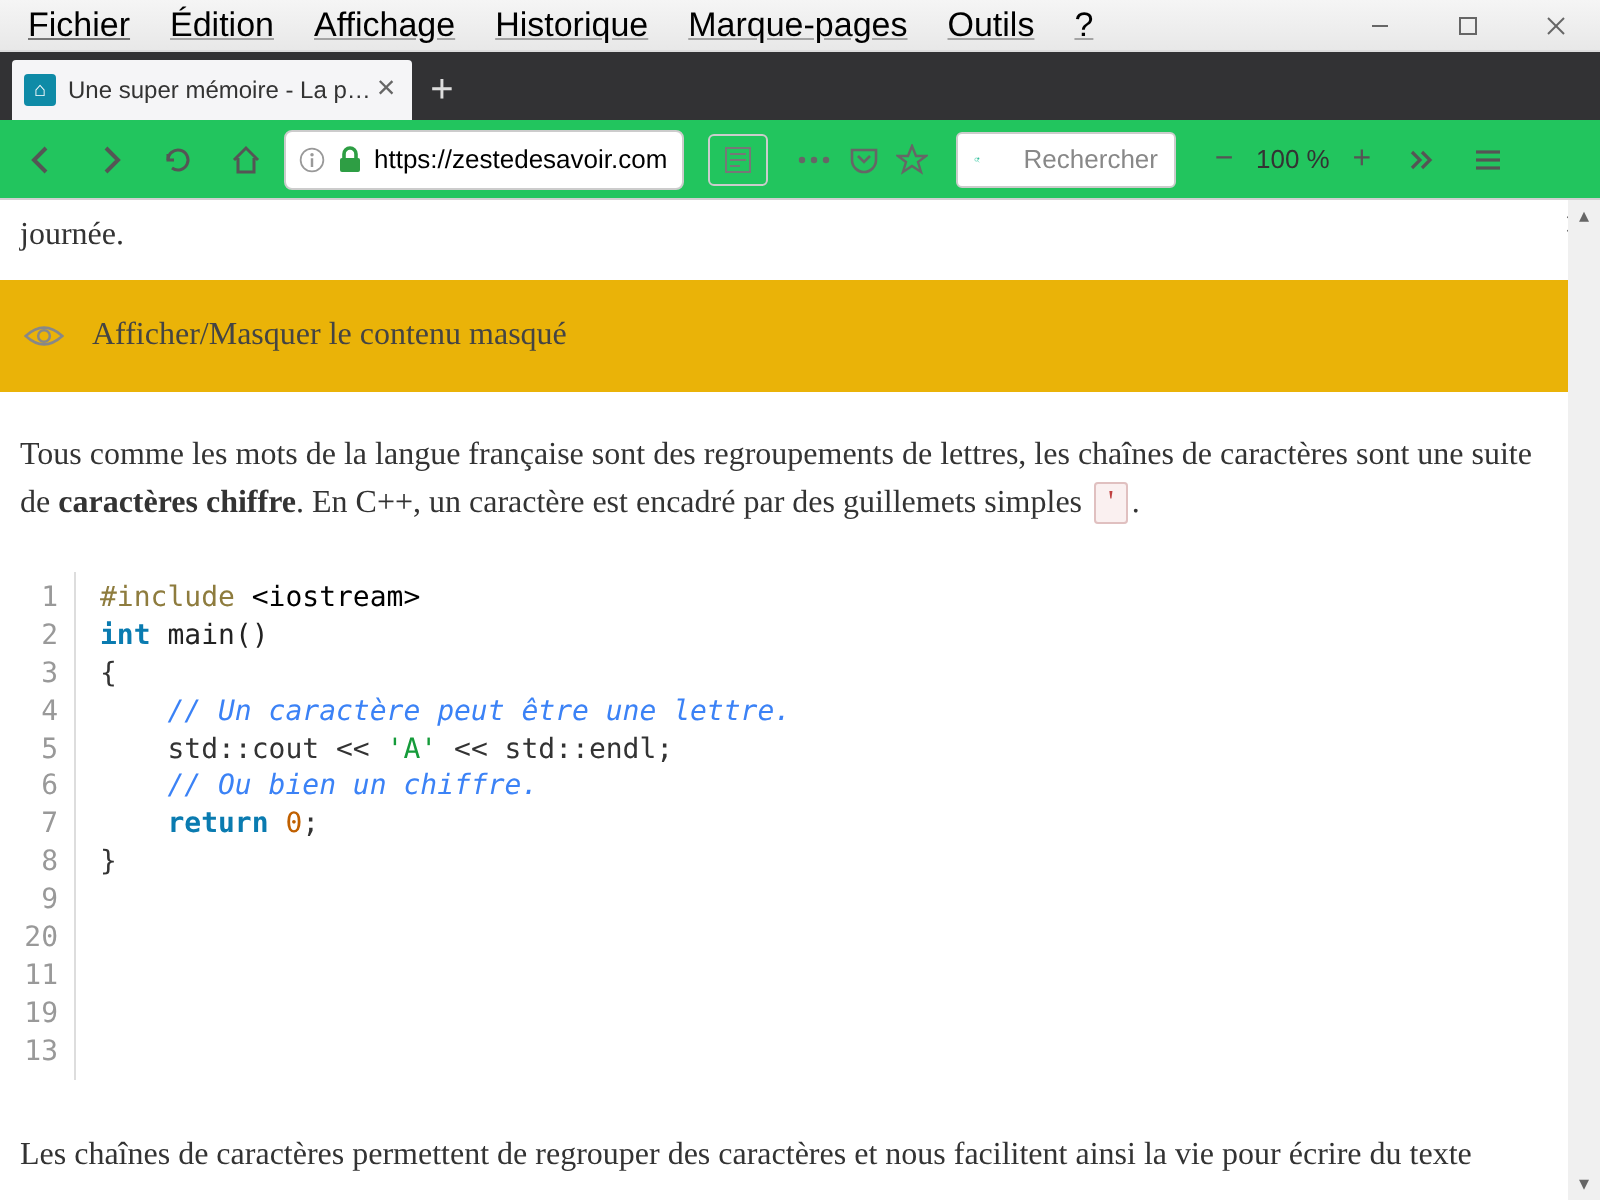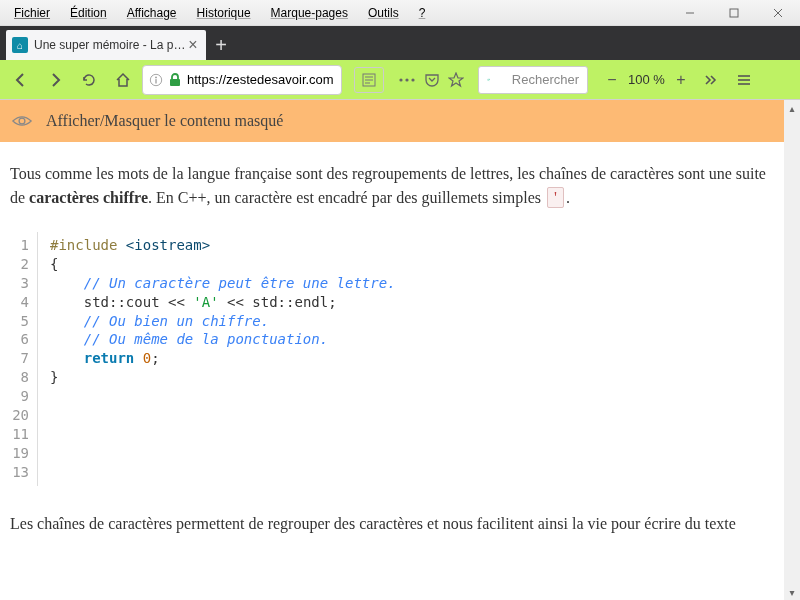--- a/index.html
+++ b/index.html
@@ -1,56 +1,56 @@
 <!DOCTYPE html>
 <html><head>
 <meta charset="utf-8">
 <style>
   * { margin: 0; padding: 0; box-sizing: border-box; }
   body { width: 800px; height: 600px; font-family: -apple-system, BlinkMacSystemFont, "Segoe UI", sans-serif; background: #fff; overflow: hidden; position: relative; }
-  .menu-bar { height: 26px; background: linear-gradient(#f5f5f5,#e8e8e8); display: flex; align-items: center; font-size: 12px; padding-left: 4px; border-bottom: 1px solid #ddd; }
+  .menu-bar { height: 26px; background: linear-gradient(#f5f5f5,#e8e8e8); display: flex; align-items: center; font-size: 17px; padding-left: 4px; border-bottom: 1px solid #ddd; }
   .menu-bar span { padding: 4px 10px; text-decoration: underline; text-decoration-color: rgba(0,0,0,0.3); cursor: default; }
   .menu-bar span:first-child { text-decoration-color: rgba(0,0,0,0.5); }
   .win-controls { margin-left: auto; display: flex; }
   .win-btn { width: 44px; height: 26px; display:flex; align-items:center; justify-content:center; color:#666; }
   .tab-bar { height: 34px; background: #323234; display: flex; align-items: flex-end; padding: 0 6px; }
   .tab { width: 200px; height: 30px; background: #f5f5f7; border-radius: 2px 2px 0 0; display: flex; align-items: center; padding: 0 6px; font-size: 12px; color: #333; }
   .tab .favicon { width: 16px; height: 16px; background:#0f8ba7; border-radius:2px; display:flex; align-items:center; justify-content:center; color:#fff; font-size:10px; margin-right:6px; flex-shrink:0;}
   .tab .ttitle { flex: 1; white-space: nowrap; overflow:hidden; text-overflow:ellipsis; }
   .tab-close { width:14px; height:14px; color:#666; display:flex; align-items:center; justify-content:center; font-size:16px; flex-shrink:0;}
   .new-tab { width:30px;height:30px; color:#ddd; display:flex; align-items:center; justify-content:center; font-size:20px;}
-  .tool-bar { height: 40px; background: #bef264; display:flex; align-items:center; padding: 0 6px; gap:4px; border-bottom: 1px solid #d0d0d0;}
+  .tool-bar { height: 40px; background: #22c55e; display:flex; align-items:center; padding: 0 6px; gap:4px; border-bottom: 1px solid #d0d0d0;}
   .tbtn { width:30px; height:30px; display:flex; align-items:center; justify-content:center; color:#555; border-radius:4px; }
   .tbtn svg { width:16px; height:16px; }
   .addr-bar { flex:1; height:30px; border:1px solid #ccc; border-radius:4px; background:#fff; display:flex; align-items:center; padding:0 6px; font-size:13px; color:#888; gap:6px; max-width: 200px;}
   .addr-bar .lock { color:#2e9e44; }
   .addr-bar input { border:none; flex:1; font-size:13px; outline:none; width:100%; }
   .reader-btn { width:30px; height:26px; border:1px solid #ccc; border-radius:3px; display:flex; align-items:center;justify-content:center; margin-left:8px;}
   .icon-group { display:flex; align-items:center; gap:8px; margin-left:10px; color:#666; }
   .search-box { height:28px; border:1px solid #ccc; border-radius:3px; background:#fff; display:flex; align-items:center; padding:0 8px; font-size:13px; color:#888; gap:22px; margin-left:10px; width: 110px;}
   .zoom { display:flex; align-items:center; gap:6px; margin-left:10px; font-size:13px; color:#333;}
   .zoom .zb { width:20px; height:20px; border:1px solid transparent; display:flex; align-items:center;justify-content:center; font-size:16px; color:#555;}
   .overflow-right { position:absolute; top:104px; right:4px; color:#555; }
   .content { position:relative; height: calc(600px - 100px); overflow:hidden; }
   .scrollbar-v { position:absolute; right:0; top:0; width:16px; height:100%; background:#f0f0f0; }
   .scroll-up { position:absolute; top:0; width:16px; height:16px; display:flex; align-items:center;justify-content:center; font-size:10px; color:#666;}
   .scroll-down { position:absolute; bottom:0; width:16px; height:16px; display:flex; align-items:center;justify-content:center; font-size:10px; color:#666;}
   .page { padding: 0 10px 0 10px; font-family: Georgia, 'Times New Roman', serif; color:#333; font-size:16px; line-height:1.5; margin-right:16px;}
   .page p { margin-bottom: 16px; }
   .page .first-line { font-size:16px; margin-top:6px; margin-bottom:10px;}
-  .spoiler-bar { height: 42px; background:#fdba74; display:flex; align-items:center; padding:0 12px; gap:14px; color:#444; margin: 0 -10px 20px -10px;}
+  .spoiler-bar { height: 56px; background:#eab308; display:flex; align-items:center; padding:0 12px; gap:14px; color:#444; margin: 0 -10px 20px -10px;}
   .spoiler-bar svg { width:20px; height:14px; fill:#888; }
   .code-char { border:1px solid #e0c0c0; background:#faf0f0; padding:1px 6px; color:#c04040; border-radius:2px; margin:0 2px;}
   .code-block { margin-top: 22px; display:flex; font-family: 'Consolas', 'Monaco', monospace; font-size:14px; line-height:1.35; }
   .gutter { border-right:1px solid #ddd; padding: 4px 8px 4px 0; text-align:right; color:#999; width:28px; }
   .gutter div { }
   .code { padding: 4px 0 4px 12px; }
   .code div { white-space: pre; }
   .pp { color:#8e7c3e; }
-  .pp-inc { color:#0c4a6e; }
+  .pp-inc { color:#000000; }
   .kw { color:#0a7bb0; font-weight:bold; }
   .id { color:#222; }
   .chlit { color:#159b3a; }
   .num { color:#c06000; }
   .cmt { color:#3b82f6; font-style:italic; }
   strong.b { font-weight:bold; }
 </style>
 </head>
 <body>
 
@@ -179,20 +179,21 @@
       <path d="M4 4 L8 8 L4 12 M9 4 L13 8 L9 12" fill="none" stroke="#555" stroke-width="1.6"></path>
     </svg>
 </div>
 
 <div class="content">
   <div class="scrollbar-v">
     <div class="scroll-up">▴</div>
     <div class="scroll-down">▾</div>
   </div>
   <div class="page">
+    <p class="first-line">journée.</p>
 
     <div class="spoiler-bar">
       <svg viewBox="0 0 24 16">
           <path d="M1 8 Q12 -2 23 8 Q12 18 1 8 Z" fill="none" stroke="#888" stroke-width="1.5"></path>
           <circle cx="12" cy="8" r="3.5" fill="none" stroke="#888" stroke-width="1.5"></circle>
         </svg>
       <span>Afficher/Masquer le contenu masqué</span>
     </div>
 
     <p>
@@ -211,25 +212,25 @@
           <div>8</div>
           <div>9</div>
           <div>20</div>
           <div>11</div>
           <div>19</div>
           <div>13</div>
       </div>
       <div class="code">
         <div><span class="pp">#include </span><span class="pp-inc">&lt;iostream&gt;</span></div>
         <div></div>
+        <div><span class="kw">int</span><span class="id"> main()</span></div>
         <div>{</div>
         <div class="cmt">    // Un caractère peut être une lettre.</div>
         <div><span>    std::cout &lt;&lt; </span><span class="chlit">'A'</span><span> &lt;&lt; std::endl;</span></div>
         <div class="cmt">    // Ou bien un chiffre.</div>
-        <div class="cmt">    // Ou même de la ponctuation.</div>
         <div></div>
         <div><span>    </span><span class="kw">return </span><span class="num">0</span><span>;</span></div>
         <div>}</div>
       </div>
     </div>
 
     <p style="margin-top:26px;">Les chaînes de caractères permettent de regrouper des caractères et nous facilitent ainsi la vie pour écrire du texte</p>
   </div>
 </div>
 

